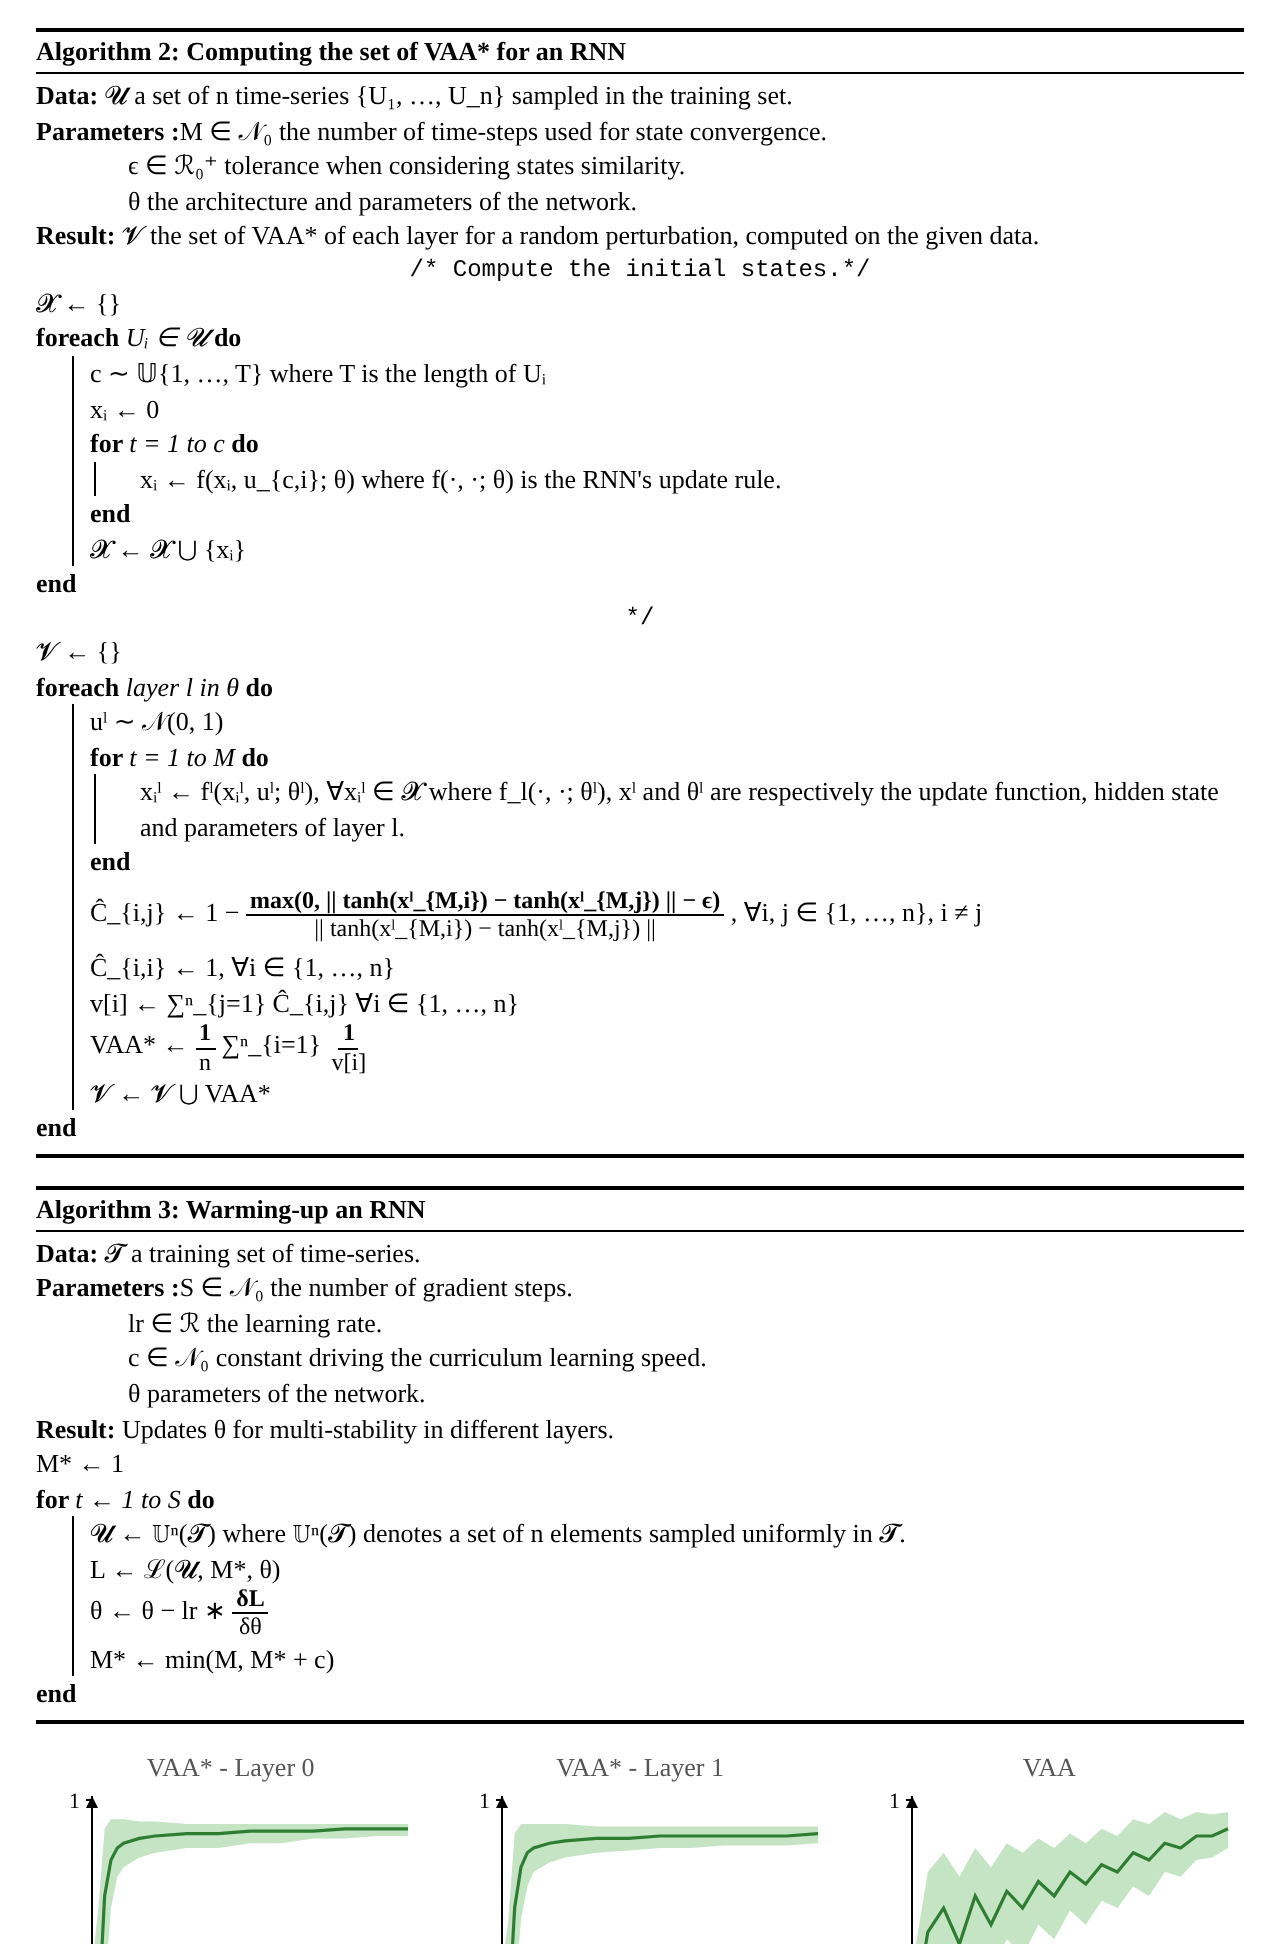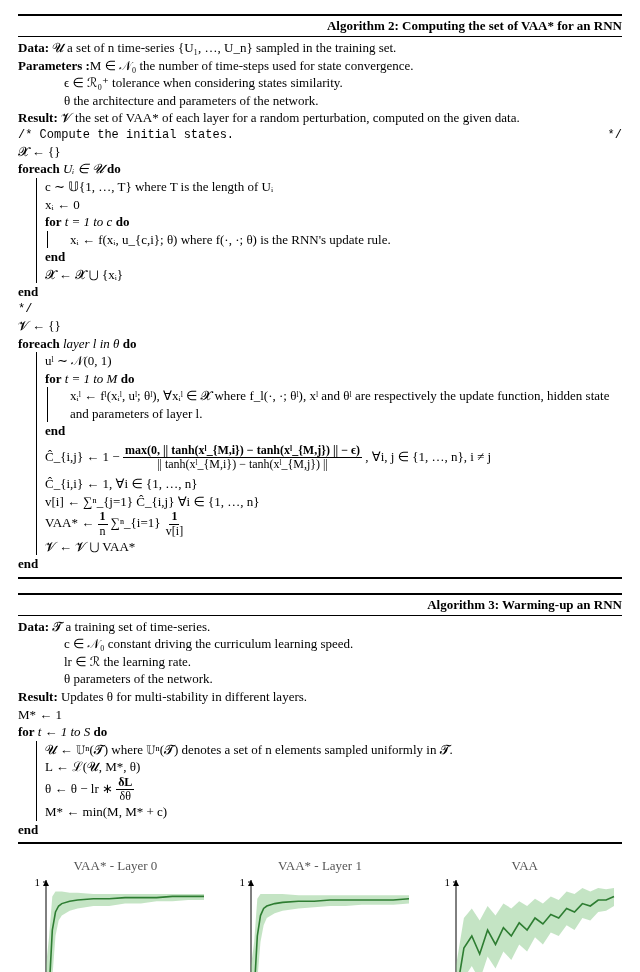--- a/index.html
+++ b/index.html
@@ -13,31 +13,30 @@
     background: #fff;
   }
   .algo-block {
     margin-bottom: 14px;
   }
   .algo-title {
     border-top: 2px solid #000;
     border-bottom: 1px solid #000;
     padding: 2px 0;
     font-size: 13px;
-    text-align: right;
   }
   .algo-body {
     padding: 2px 0 4px 0;
     border-bottom: 2px solid #000;
     line-height: 1.35;
   }
   .bold { font-weight: bold; }
   .tt { font-family: "Courier New", monospace; font-size: 12px; }
   .indent1 { padding-left: 46px; }
-  .comment-row { display:flex; justify-content: space-between; align-items:center; }
+  .comment-row { display:flex; justify-content: center; align-items:center; }
   .vline-block {
     border-left: 1px solid #000;
     margin-left: 18px;
     padding-left: 8px;
   }
   .vline-block2 {
     border-left: 1px solid #000;
     margin-left: 2px;
     padding-left: 22px;
   }
@@ -144,22 +143,23 @@
     <div class="bold">end</div>
   </div>
 </div>
 
 <div class="algo-block">
   <div class="algo-title">
     <span class="bold">Algorithm 3: Warming-up an RNN</span>
   </div>
   <div class="algo-body">
     <div><span class="bold">Data: </span><span>𝓣 a training set of time-series.</span></div>
+    <div><span class="bold">Parameters :</span><span>S ∈ 𝒩₀ the number of gradient steps.</span></div>
+    <div class="indent1">lr ∈ ℛ the learning rate.</div>
     <div class="indent1">c ∈ 𝒩₀ constant driving the curriculum learning speed.</div>
-    <div class="indent1">lr ∈ ℛ the learning rate.</div>
     <div class="indent1">θ parameters of the network.</div>
     <div><span class="bold">Result: </span><span>Updates θ for multi-stability in different layers.</span></div>
 
     <div>M* ← 1</div>
     <div><span class="bold">for </span><span class="ital">t ← 1 to S</span><span class="bold"> do</span></div>
     <div class="vline-block">
       <div>𝓤 ← 𝕌ⁿ(𝓣) where 𝕌ⁿ(𝓣) denotes a set of n elements sampled uniformly in 𝓣.</div>
       <div>L ← ℒ(𝓤, M*, θ)</div>
       <div>
         <span>θ ← θ − lr ∗ </span>

